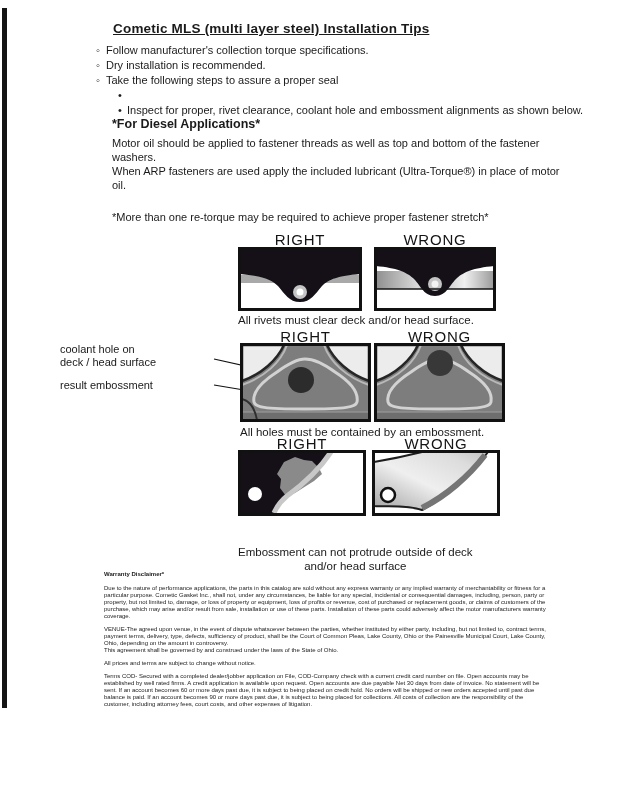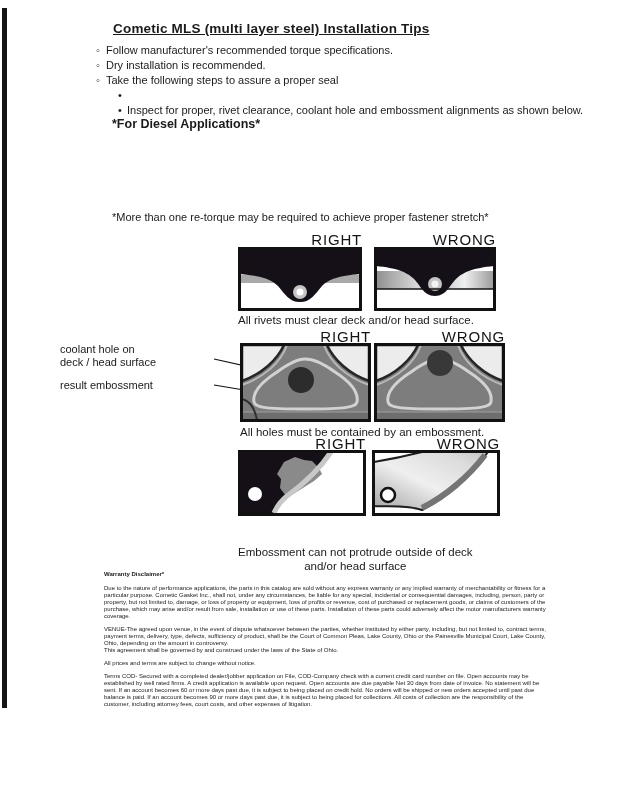--- a/index.html
+++ b/index.html
@@ -19,21 +19,21 @@
   .brow .glyph { width:10px; flex:0 0 10px; text-align:left; }
   .brow.sub { margin-left:22px; }
   .brow.sub .glyph { width:9px; flex:0 0 9px; }
 
   .diesel-heading { position:absolute; left:112px; top:117px; font-size:12.5px; font-weight:bold; }
   .para { position:absolute; left:112px; width:460px; font-size:11px; line-height:14px; white-space:pre-line; }
   .para1 { top:136px; }
   .para2 { top:167px; }
   .note  { position:absolute; left:112px; top:211px; font-size:11px; }
 
-  .dg-header { position:absolute; font-size:15px; letter-spacing:0.8px; text-align:right; color:#141414; }
+  .dg-header { position:absolute; font-size:15px; letter-spacing:0.8px; text-align:center; color:#141414; }
   .panel { position:absolute; line-height:0; }
   .caption { position:absolute; font-size:11.5px; line-height:14px; white-space:pre-line;text-align:center; }
 
   .lbl { position:absolute; width:152px; text-align:left; font-size:11px; line-height:12.5px; white-space:pre-line; }
   .lbl-coolant { left:60px; top:343px; }
   .lbl-emboss  { left:60px; top:379px; }
   .leaders { position:absolute; left:0; top:340px; pointer-events:none; }
 
   .disclaimer { position:absolute; left:104px; top:571px; width:443px; font-size:6px; line-height:7px; color:#222; }
   .disclaimer .dh { font-weight:bold; margin:0 0 7px 0; }
@@ -45,40 +45,42 @@
 <body>
 
 <div class="page">
   <div class="leftbar"></div>
 
   <div class="title">Cometic MLS (multi layer steel) Installation Tips</div>
 
   <div class="bullets">
     <div class="brow">
       <span class="glyph">◦</span>
-      <span>Follow manufacturer's recommended torque specifications.</span>
+      <span>Follow manufacturer's collection torque specifications.</span>
     </div>
     <div class="brow">
       <span class="glyph">◦</span>
       <span>Dry installation is recommended.</span>
     </div>
     <div class="brow">
       <span class="glyph">◦</span>
       <span>Take the following steps to assure a proper seal</span>
     </div>
     <div class="brow sub">
       <span class="glyph">•</span>
     </div>
     <div class="brow sub">
       <span class="glyph">•</span>
       <span>Inspect for proper, rivet clearance, coolant hole and embossment alignments as shown below.</span>
     </div>
   </div>
 
   <div class="diesel-heading">*For Diesel Applications*</div>
+  <div class="para para1">Motor oil should be applied to fastener threads as well as top and bottom of the fastener washers.
+When ARP fasteners are used apply the included lubricant (Ultra-Torque®) in place of motor oil.</div>
   <div class="note">*More than one re-torque may be required to achieve proper fastener stretch*</div>
 
   <div class="dg-header" style="left:238px;top:231px;width:124px">RIGHT</div>
   <div class="dg-header" style="left:374px;top:231px;width:122px">WRONG</div>
 
   <div class="panel" style="left:238px;top:247px">
     <svg width="124" height="64" viewBox="0 0 124 64">
       <rect x="0" y="0" width="124" height="64" fill="#ffffff"></rect>
       <rect x="2" y="28" width="120" height="8" fill="#a9a9a9"></rect>
       <path d="M2,2 H122 V27 C100,29 91,32 84,39 C77,47 73,55 62,55 C51,55 47,47 40,39 C33,32 24,29 2,27 Z" fill="#150f18"></path>

